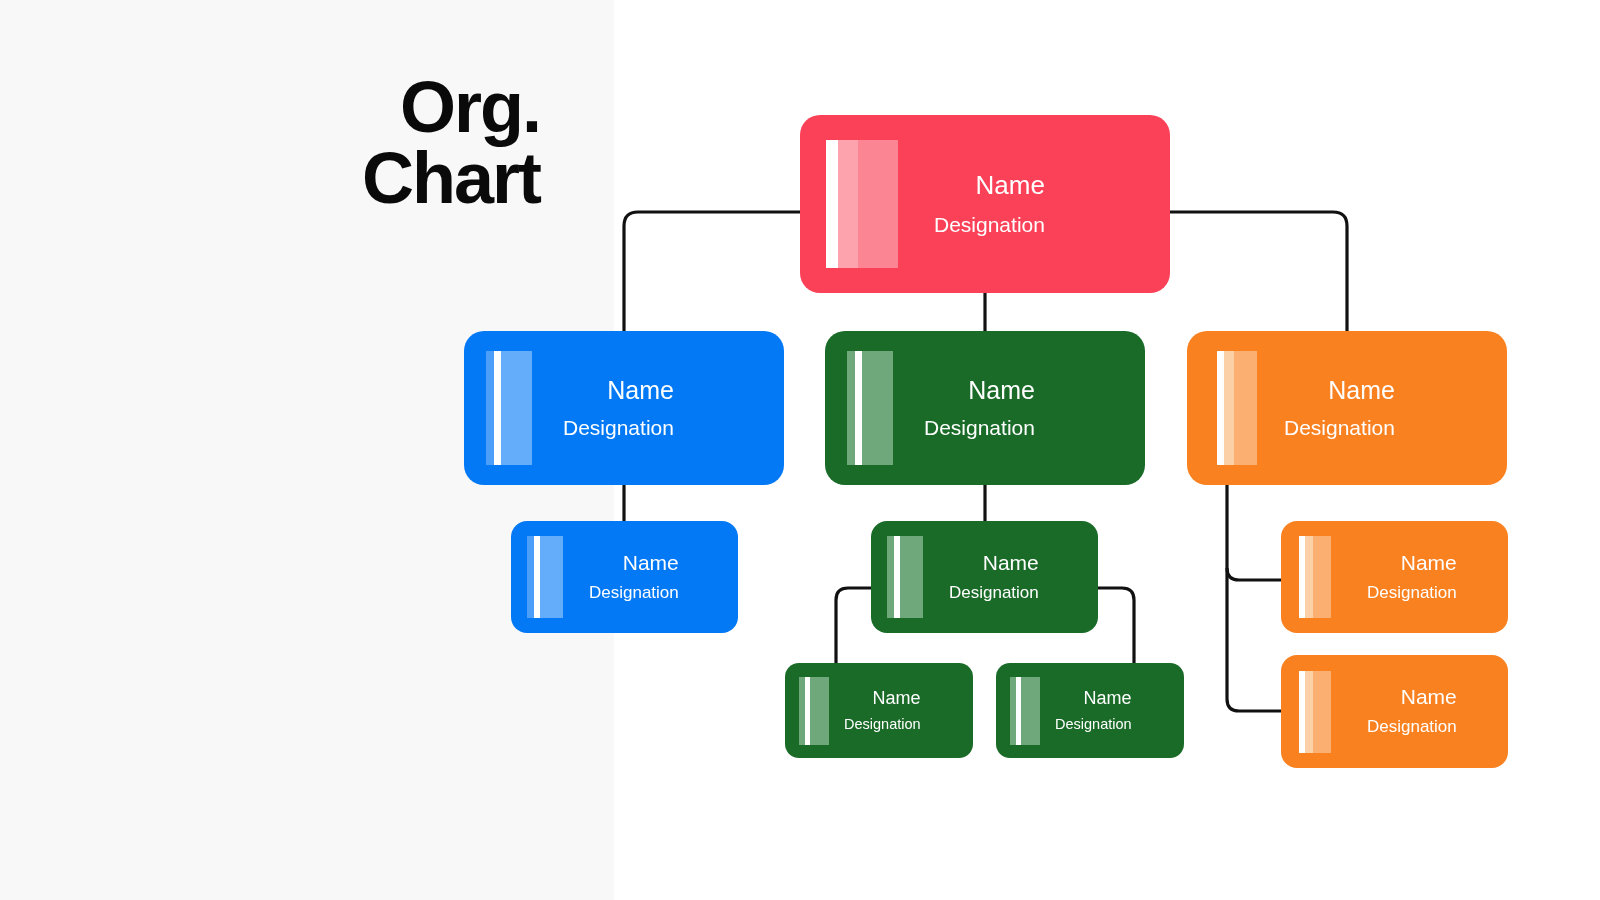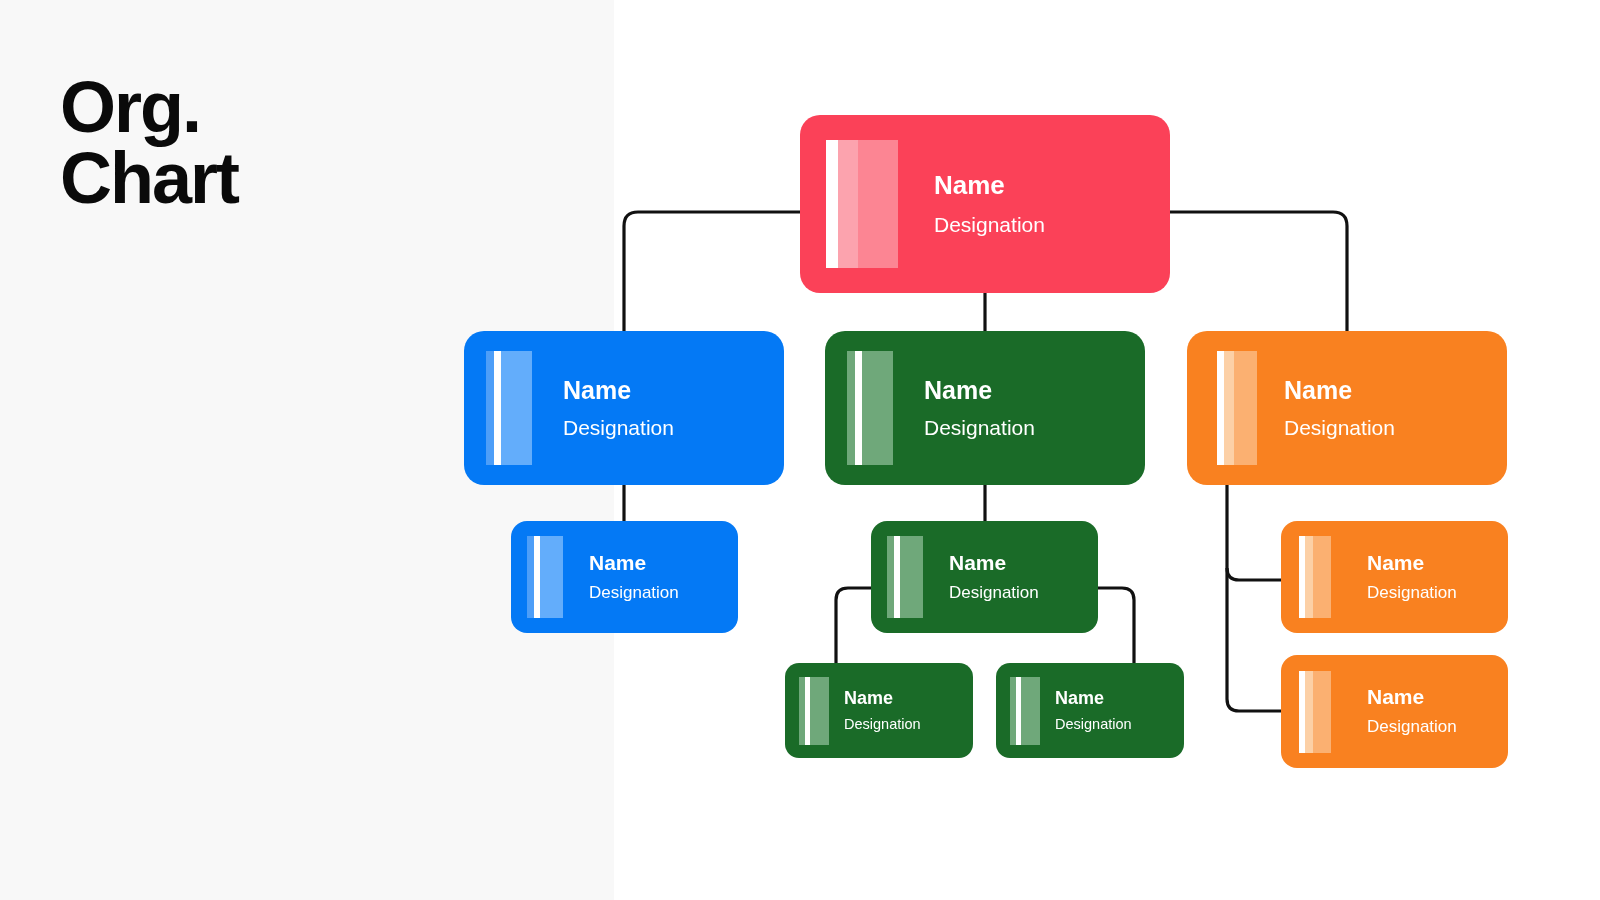--- a/index.html
+++ b/index.html
@@ -2,21 +2,21 @@
 <html><head>
 <meta charset="utf-8">
 <style>
   * { margin:0; padding:0; box-sizing:border-box; }
   html, body {
     width:1600px; height:900px;
     background:#ffffff;
     font-family:"Liberation Sans", sans-serif;
     overflow:hidden;
   }
-  #stage { position:relative; width:1600px; height:792px; }
+  #stage { position:relative; width:1600px; height:792px;text-align:right; }
 
   
   .left-panel {
     position:absolute; left:0; top:0;
     width:614px; height:900px;
     background:#f8f8f8;
   }
   .title {
     position:absolute; left:60px; top:72px;
     width:480px;
@@ -46,21 +46,21 @@
     display:flex; align-items:center;
     border-radius:20px;
     overflow:hidden;
   }
   .card .bars {
     display:flex; flex-shrink:0; height:100%;
   }
   .card .bars i { display:block; height:100%; }
   .card .txt { display:flex; flex-direction:column; }
   .card .nm {
-    color:#ffffff; font-weight:bold; line-height:1.15;
+    color:#ffffff; font-weight:normal; line-height:1.15;
   }
   .card .dg {
     color:#ffffff; line-height:1.2;
   }
 
   
   .c-root { background:#fb4158; }
   
   .c-blue { background:#0479f5; }
   

